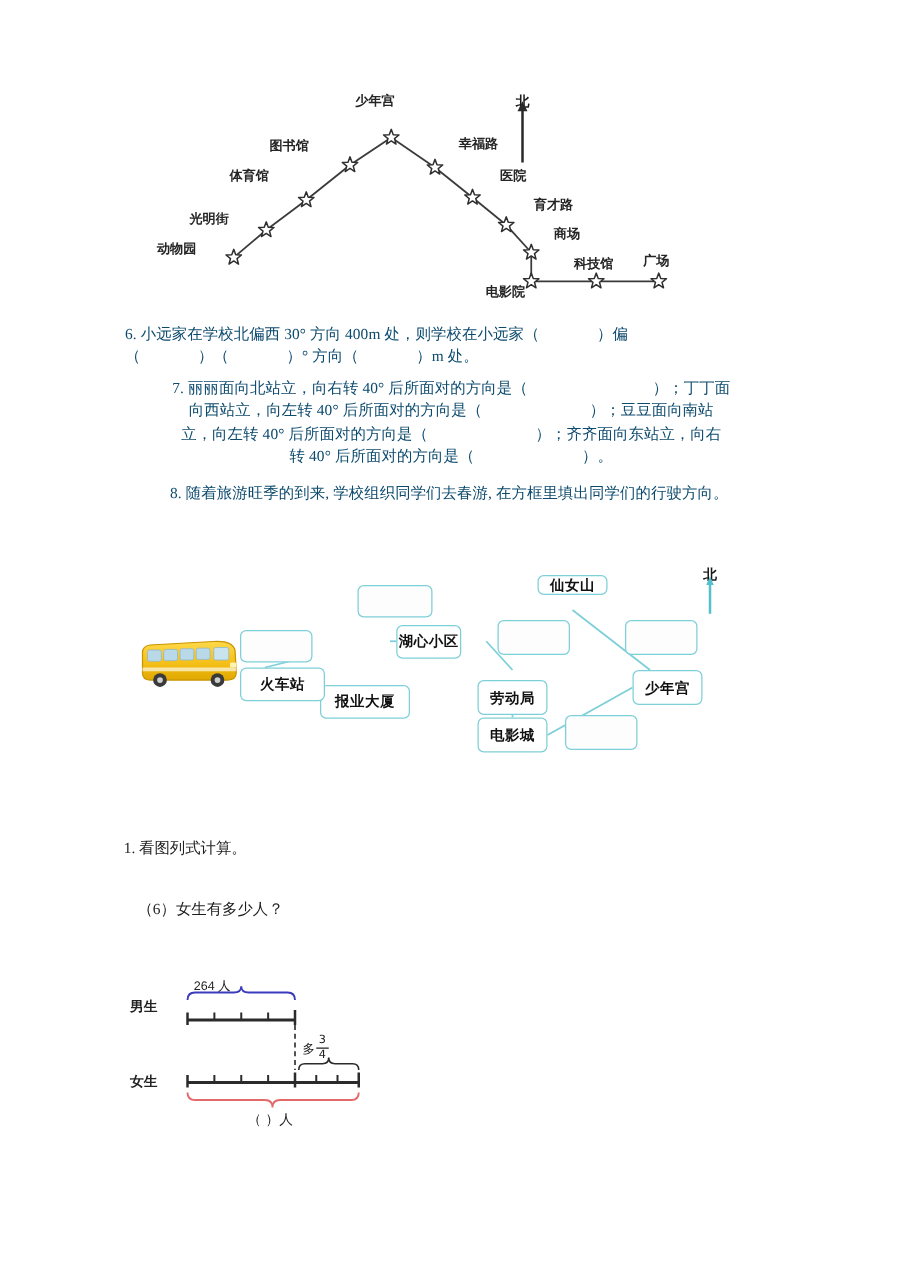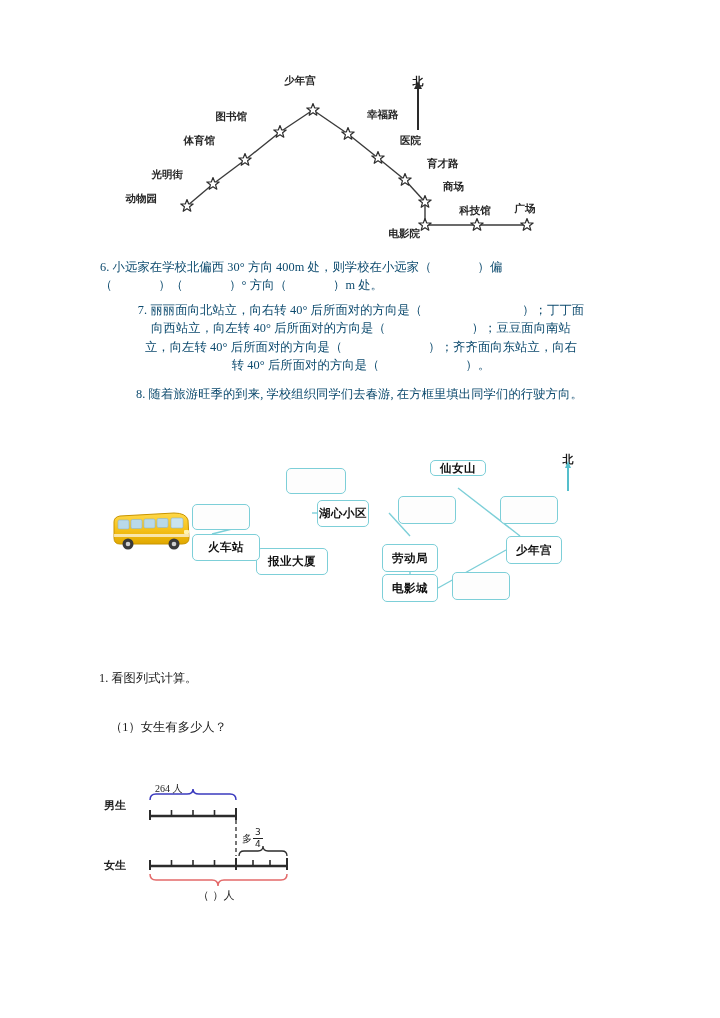--- a/index.html
+++ b/index.html
@@ -186,21 +186,21 @@
   .bar-diagram svg { display: block; }
   .bd-label {
     position: absolute;
     font-family: "DejaVu Sans", sans-serif;
     font-size: 11px;
     font-weight: bold;
     color: #222;
   }
   .bd-num {
     position: absolute;
-    font-family: Liberation Serif, serif;
+    font-family: Liberation Sans, sans-serif;
     font-size: 10px;
     color: #222;
     white-space: nowrap;
   }
   .bd-frac {
     position: absolute;
     font-family: "DejaVu Sans", sans-serif;
     font-size: 10px;
     color: #222;
     display: flex;
@@ -345,21 +345,21 @@
         <div class="rbox empty" style="left: 352px; top: 120px; width: 58px; height: 28px;"></div>
       </div>
 
     <div class="north-arrow-route">
       <div class="n-label">北</div>
       <div class="n-shaft"></div>
     </div>
   </div>
 
   <div class="sub-q1">1. 看图列式计算。</div>
-  <div class="sub-q1a">（1）女生有多少人？</div>
+  <div class="sub-q1a">（6）女生有多少人？</div>
 
   <div class="bar-diagram">
     <svg width="230" height="128" viewBox="0 0 230 128">
 
       <path d="M48 18 Q48 12 54 12 L85 12 Q91 12 91 7 Q91 12 97 12 L128 12 Q134 12 134 18" fill="none" stroke="#3b3bbe" stroke-width="1.5"></path>
 
       <line x1="48" y1="34" x2="134" y2="34" stroke="#2b2b2b" stroke-width="2.4"></line>
       <line x1="48" y1="28" x2="48" y2="38" stroke="#2b2b2b" stroke-width="2"></line>
       <line x1="69.5" y1="28" x2="69.5" y2="34" stroke="#2b2b2b" stroke-width="1.6"></line>
       <line x1="91" y1="28" x2="91" y2="34" stroke="#2b2b2b" stroke-width="1.6"></line>

